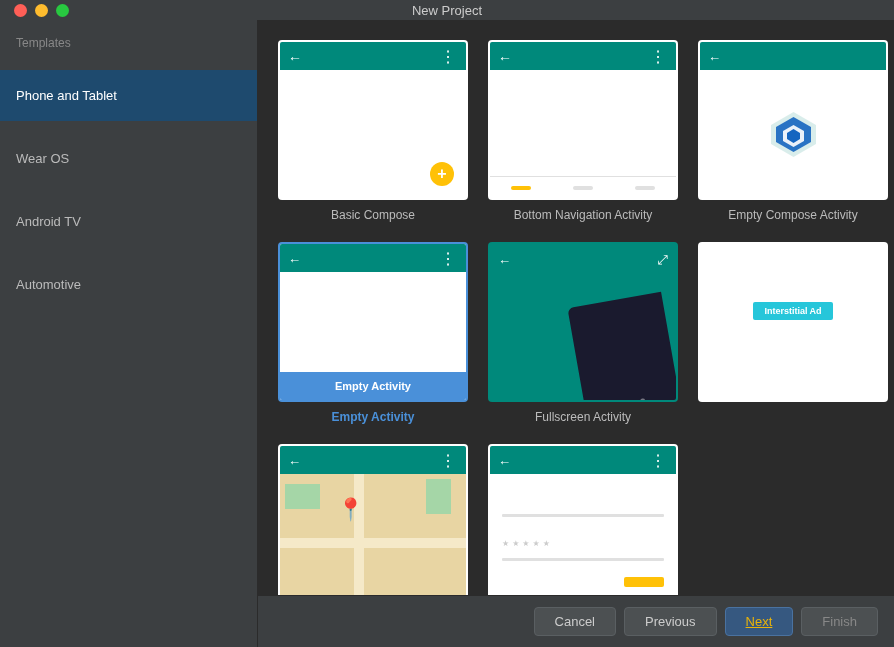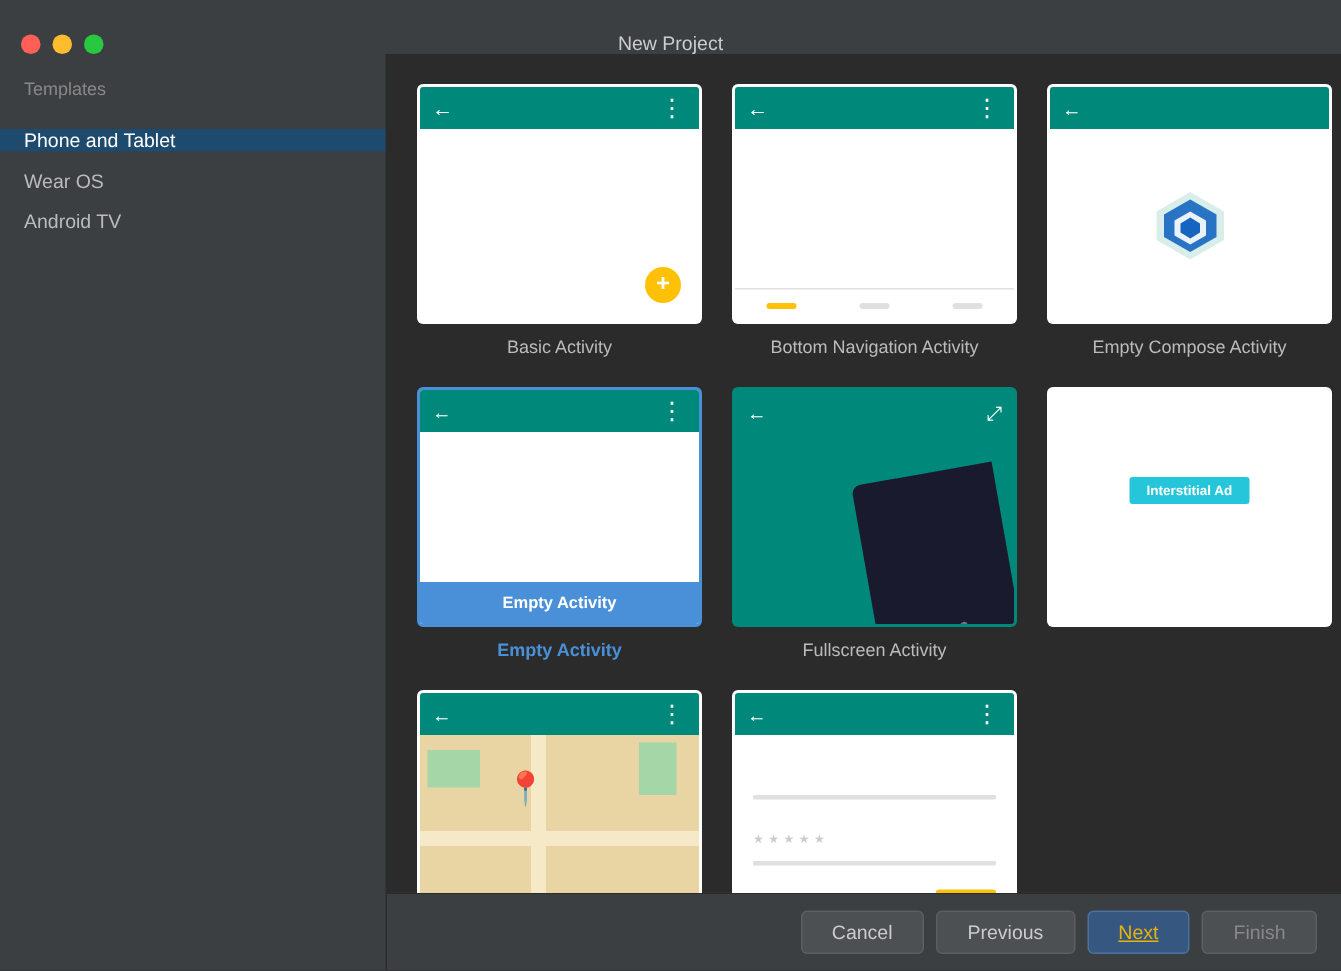--- a/index.html
+++ b/index.html
@@ -7,23 +7,23 @@
       font-family: -apple-system, BlinkMacSystemFont, 'Helvetica Neue', Arial, sans-serif;
       background: #3c3f41;
       width: 894px;
       height: 647px;
       overflow: hidden;
       display: flex;
       flex-direction: column;
     }
     .title-bar {
       background: #3c3f41;
-      height: 36px;
-      display: flex;
-      align-items: flex-end;
+      height: 20px;
+      display: flex;
+      align-items: center;
       justify-content: center;
       position: relative;
       flex-shrink: 0;
     }
     .title-bar-dots {
       position: absolute;
       left: 14px;
       display: flex;
       gap: 8px;
       align-items: center;
@@ -55,21 +55,21 @@
       flex-shrink: 0;
       gap: 12px;
     }
     .sidebar-section-label {
       color: #888;
       font-size: 12px;
       padding: 16px 16px 8px 16px;
       font-weight: 500;
     }
     .sidebar-item {
-      padding: 0 16px;
+      padding: 18px 16px;
       color: #bbb;
       font-size: 13px;
       cursor: pointer;
       border-radius: 0;
     }
     .sidebar-item.active {
       background: #1e4a6e;
       color: #fff;
       font-weight: 500;
     }
@@ -389,37 +389,38 @@
   </div>
   <span class="title-bar-title">New Project</span>
 </div>
 
 <div class="main-container">
   <div class="sidebar">
     <div class="sidebar-section-label">Templates</div>
     <div class="sidebar-item active">Phone and Tablet</div>
     <div class="sidebar-item">Wear OS</div>
     <div class="sidebar-item">Android TV</div>
+    <div class="sidebar-item">Automotive</div>
   </div>
 
   <div class="content-area">
     <div class="templates-grid">
 
 
       <div class="template-item">
         <div class="template-thumb thumb-basic">
           <div class="tb-teal">
             <span class="tb-arrow">←</span>
             <span class="tb-dots">⋮</span>
           </div>
           <div class="thumb-content">
             <div class="fab">+</div>
           </div>
         </div>
-        <span class="template-label">Basic Activity</span>
+        <span class="template-label">Basic Compose</span>
       </div>
 
       <div class="template-item">
         <div class="template-thumb thumb-bottom-nav">
           <div class="tb-teal">
             <span class="tb-arrow">←</span>
             <span class="tb-dots">⋮</span>
           </div>
           <div style="flex:1;background:#fff;"></div>
           <div class="bottom-nav-bar">

